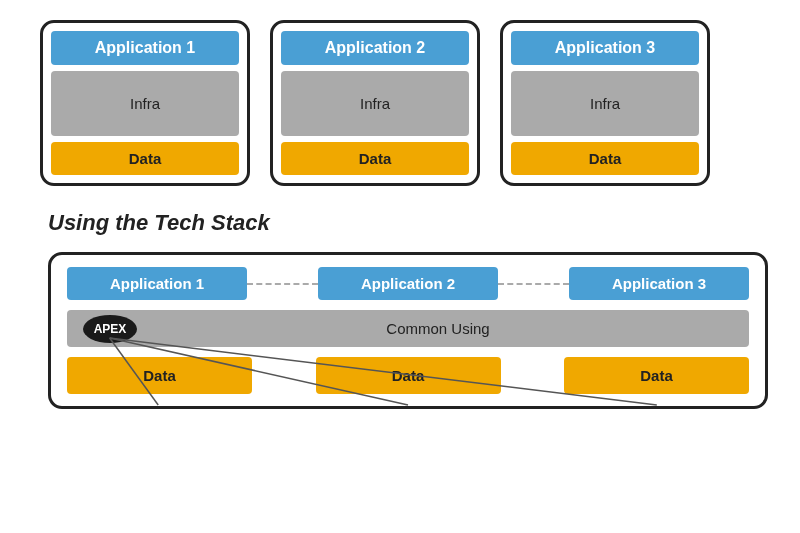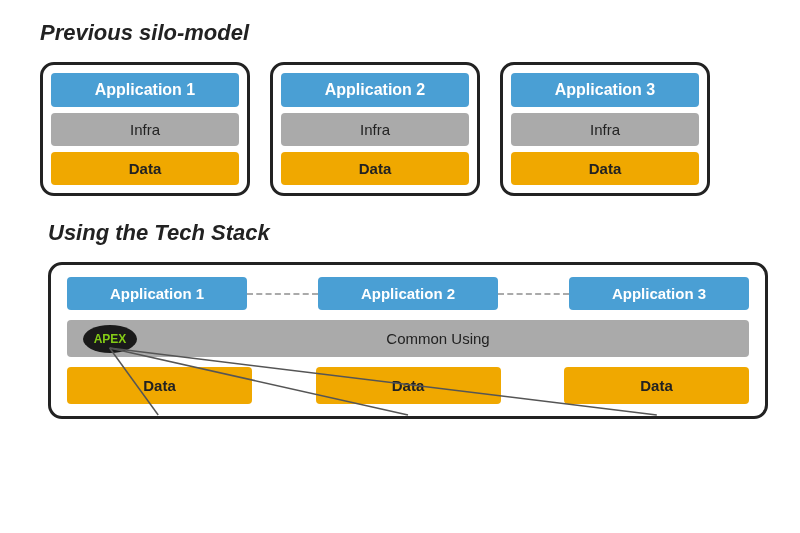--- a/index.html
+++ b/index.html
@@ -55,21 +55,21 @@
       text-align: center;
       padding: 8px 4px;
       border-radius: 4px;
     }
 
     .infra-bar {
       background: #aaa;
       color: #222;
       font-size: 15px;
       text-align: center;
-      padding: 8px 4px;
+      padding: 24px 4px;
       border-radius: 4px;
     }
 
     .data-bar {
       background: #f0a800;
       color: #222;
       font-size: 15px;
       font-weight: bold;
       text-align: center;
       padding: 8px 4px;
@@ -129,21 +129,21 @@
       border-radius: 4px;
       width: 100%;
       display: flex;
       align-items: center;
       justify-content: center;
       position: relative;
     }
 
     .apex-oval {
       background: #1a1a1a;
-      color: #84cc16;
+      color: #ffffff;
       font-size: 12px;
       font-weight: bold;
       border-radius: 50%;
       width: 54px;
       height: 28px;
       display: flex;
       align-items: center;
       justify-content: center;
       position: absolute;
       left: 16px;
@@ -187,21 +187,20 @@
     .techstack-inner {
       position: relative;
     }
   </style>
 </head>
 <body>
 
 <div class="main-container">
 
   <div class="silo-section">
-    <div class="section-title">Previous silo-model</div>
     <div class="silo-boxes">
 
       <div class="silo-box">
         <div class="app-bar">Application 1</div>
         <div class="infra-bar">Infra</div>
         <div class="data-bar">Data</div>
       </div>
 
       <div class="silo-box">
         <div class="app-bar">Application 2</div>

